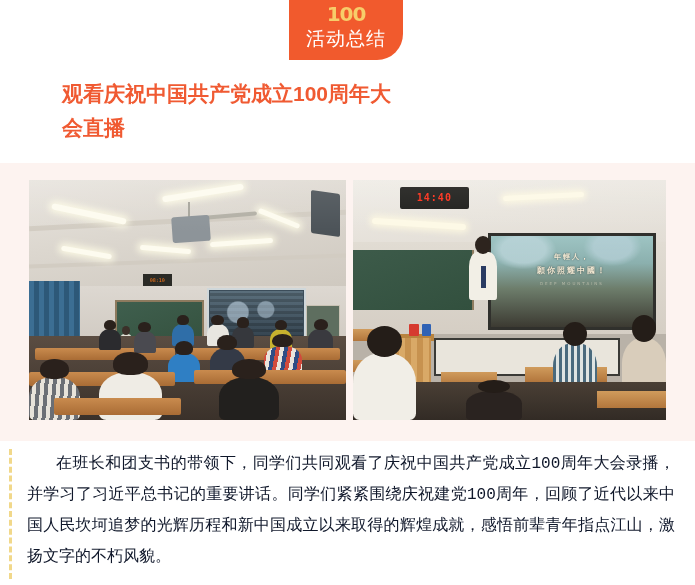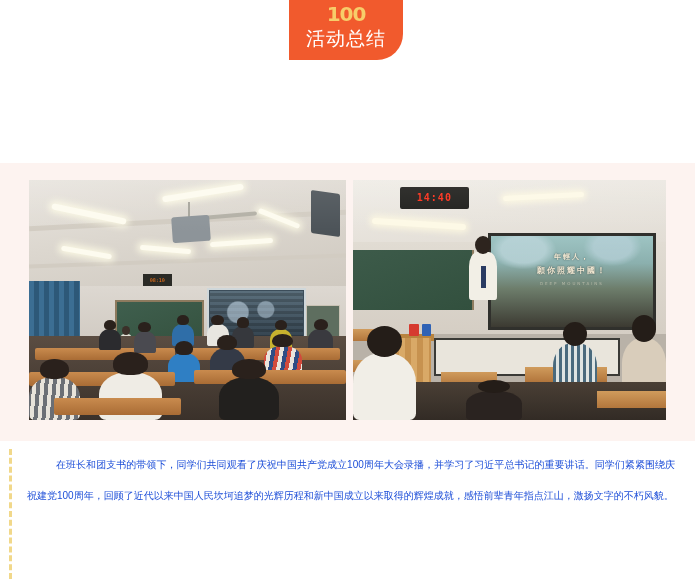--- a/index.html
+++ b/index.html
@@ -336,40 +336,41 @@
     left: 9px; top: 8px;
     width: 0;
     height: 130px;
     border-left: 3px dashed #f1d88a;
   }
   .body-text {
     position: absolute;
     left: 27px;
     top: 8px;
     width: 648px;
-    font-size: 10px;
+    font-size: 16px;
     line-height: 31px;
-    color: #1d4ed8;
+    color: #0f172a;
     text-align: justify;
     text-indent: 29px;
-    font-family: Liberation Sans, sans-serif;
+    font-family: Liberation Mono, monospace;
   }
 </style>
 </head>
 <body>
 
 <div class="header-zone">
   <div class="badge">
     <div class="badge-100">100</div>
     <div class="badge-label">活动总结</div>
   </div>
 </div>
 
 <div class="title-row">
   <div class="watermark-100">100</div>
+  <div class="title-text">观看庆祝中国共产党成立100周年大会直播</div>
 </div>
 
 <div class="photo-band">
 
   <div class="photo photo-left">
     <div class="ph-inner">
       <div class="L-ceiling"></div>
       <div class="L-beam b1"></div>
       <div class="L-beam b2"></div>
       <div class="L-tube t1"></div>

